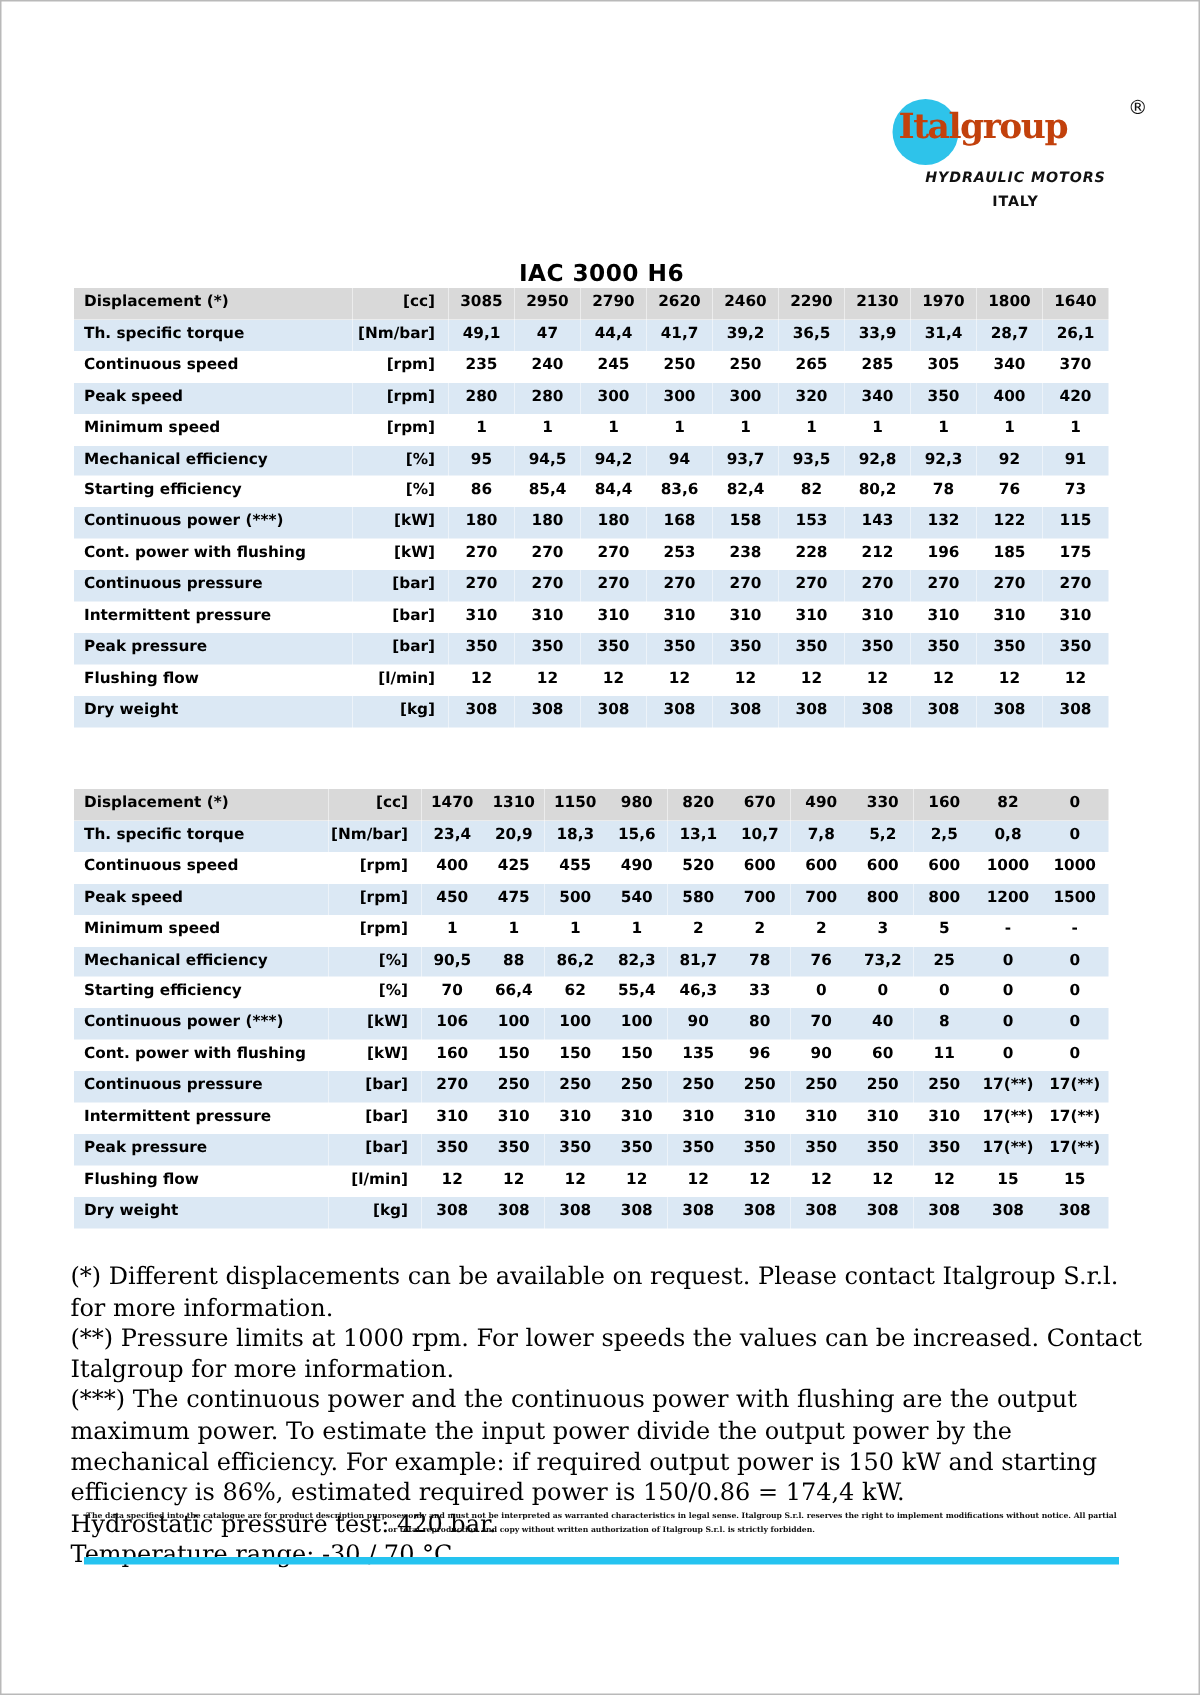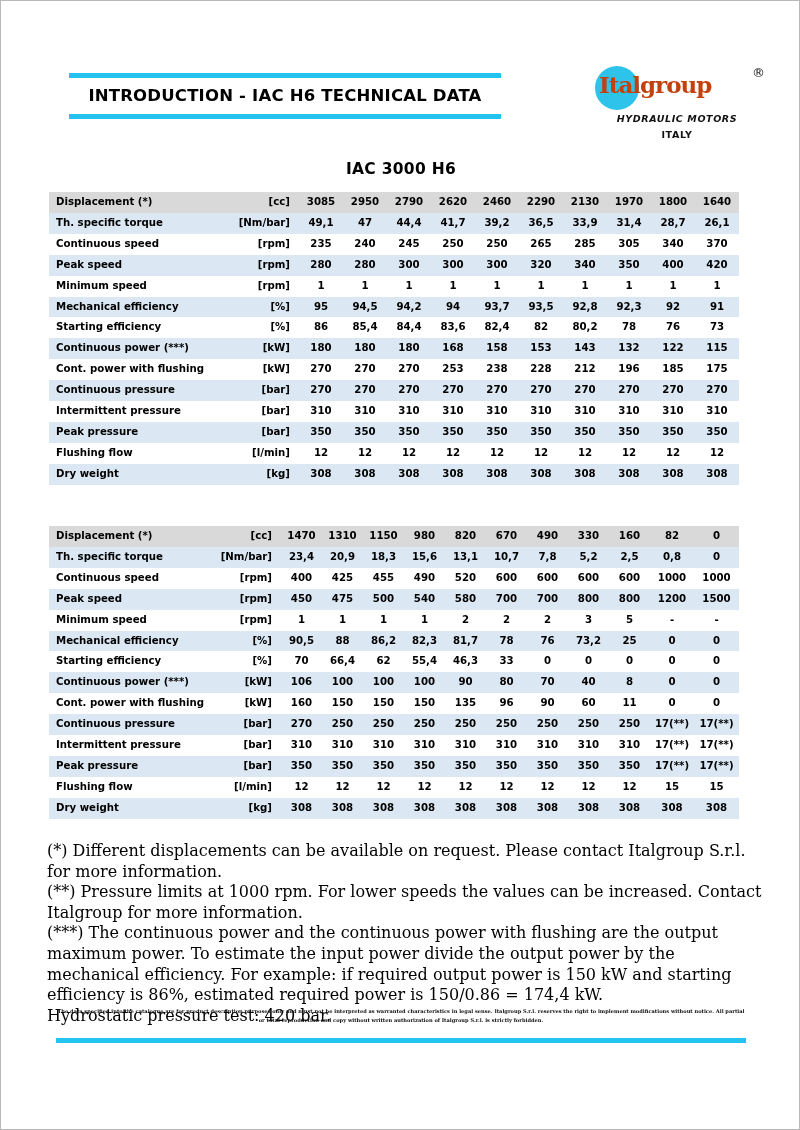--- a/index.html
+++ b/index.html
@@ -112,21 +112,21 @@
     font-weight: bold;
     font-size: 9.5px;
     letter-spacing: 0.6px;
     color: #111;
   }
 
   
   .model-heading {
     position: absolute;
     left: 0;
-    top: 159px;
+    top: 172px;
     width: 800px;
     text-align: center;
     font-family: "DejaVu Sans", sans-serif;
     font-weight: bold;
     font-size: 15.5px;
     letter-spacing: 0.3px;
   }
 
   
   .spec-table {
@@ -204,25 +204,20 @@
     background: #25c3f0;
   }
 </style>
 </head>
 <body>
 
 <div id="page">
 
   <div class="header">
 
-    <div class="title-block">
-      <div class="cyan-rule"></div>
-      <div class="title-text">INTRODUCTION - IAC H6 TECHNICAL DATA</div>
-      <div class="cyan-rule"></div>
-    </div>
 
     <div class="logo-block">
       <div class="logo-circle"></div>
       <div class="logo-word">Italgroup</div>
       <div class="logo-reg">®</div>
       <div class="logo-sub1">HYDRAULIC MOTORS</div>
       <div class="logo-sub2">ITALY</div>
     </div>
 
   </div>
@@ -672,20 +667,21 @@
           <td class="val">308</td>
         </tr>
       </tbody>
   </table>
 
   <div class="notes">
       <p>(*) Different displacements can be available on request. Please contact Italgroup S.r.l. for more information.</p>
       <p>(**) Pressure limits at 1000 rpm. For lower speeds the values can be increased. Contact Italgroup for more information.</p>
       <p>(***) The continuous power and the continuous power with flushing are the output maximum power. To estimate the input power divide the output power by the mechanical efficiency. For example: if required output power is 150 kW and starting efficiency is 86%, estimated required power is 150/0.86 = 174,4 kW.</p>
       <p>Hydrostatic pressure test: 420 bar.</p>
+      <p>Temperature range: -30 / 70 °C.</p>
     </div>
 
   <div class="footer">
     <div class="footer-text">The data specified into the catalogue are for product description purposes only and must not be interpreted as warranted characteristics in legal sense. Italgroup S.r.l. reserves the right to implement modifications without notice. All partial or total reproduction and copy without written authorization of Italgroup S.r.l. is strictly forbidden.</div>
     <div class="footer-rule"></div>
   </div>
 
 </div>
 
 </body></html>

